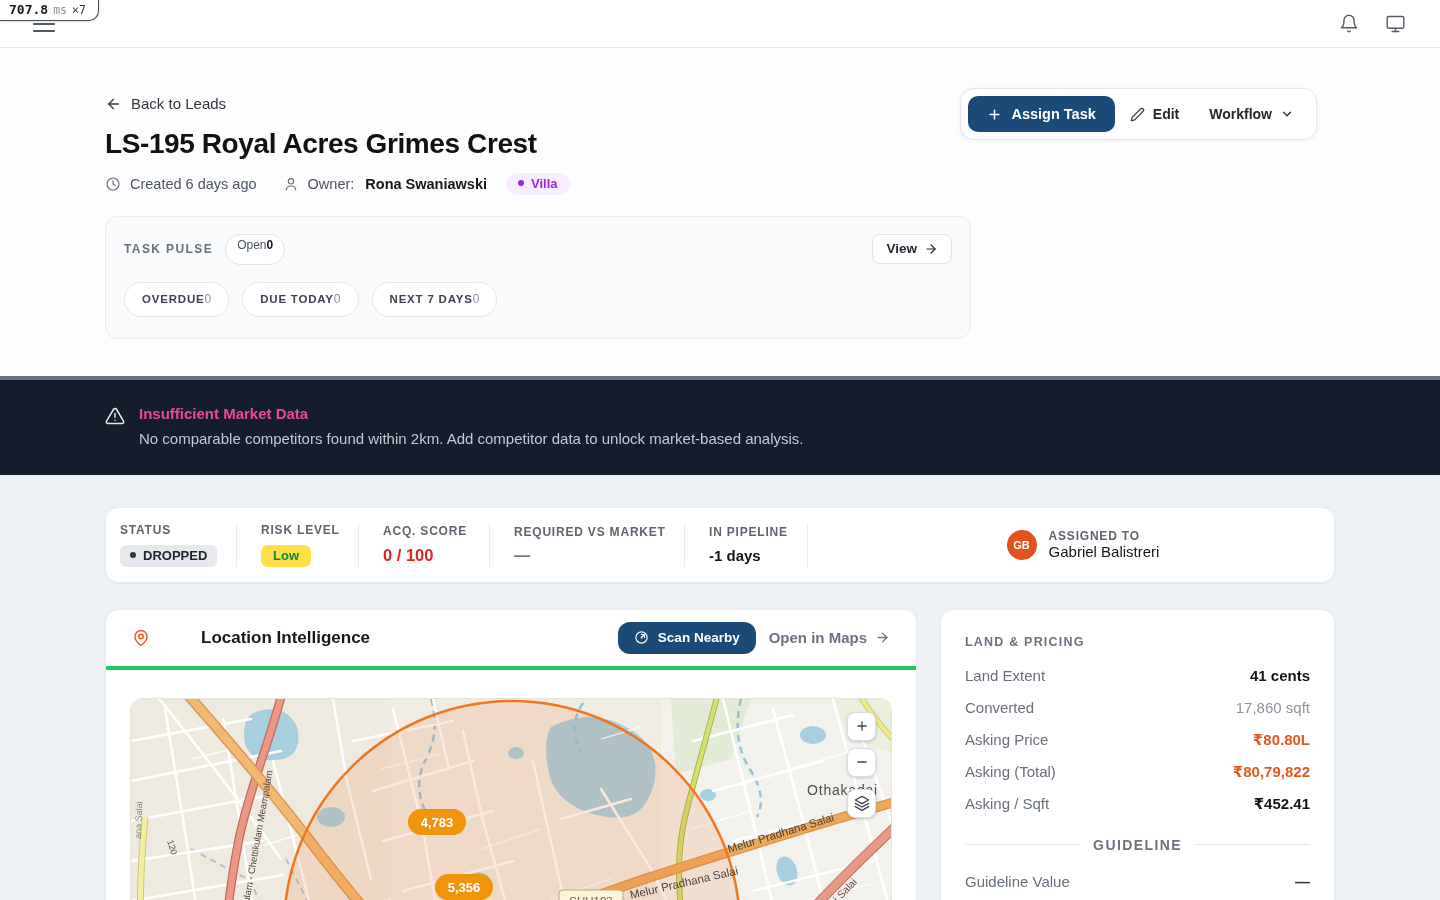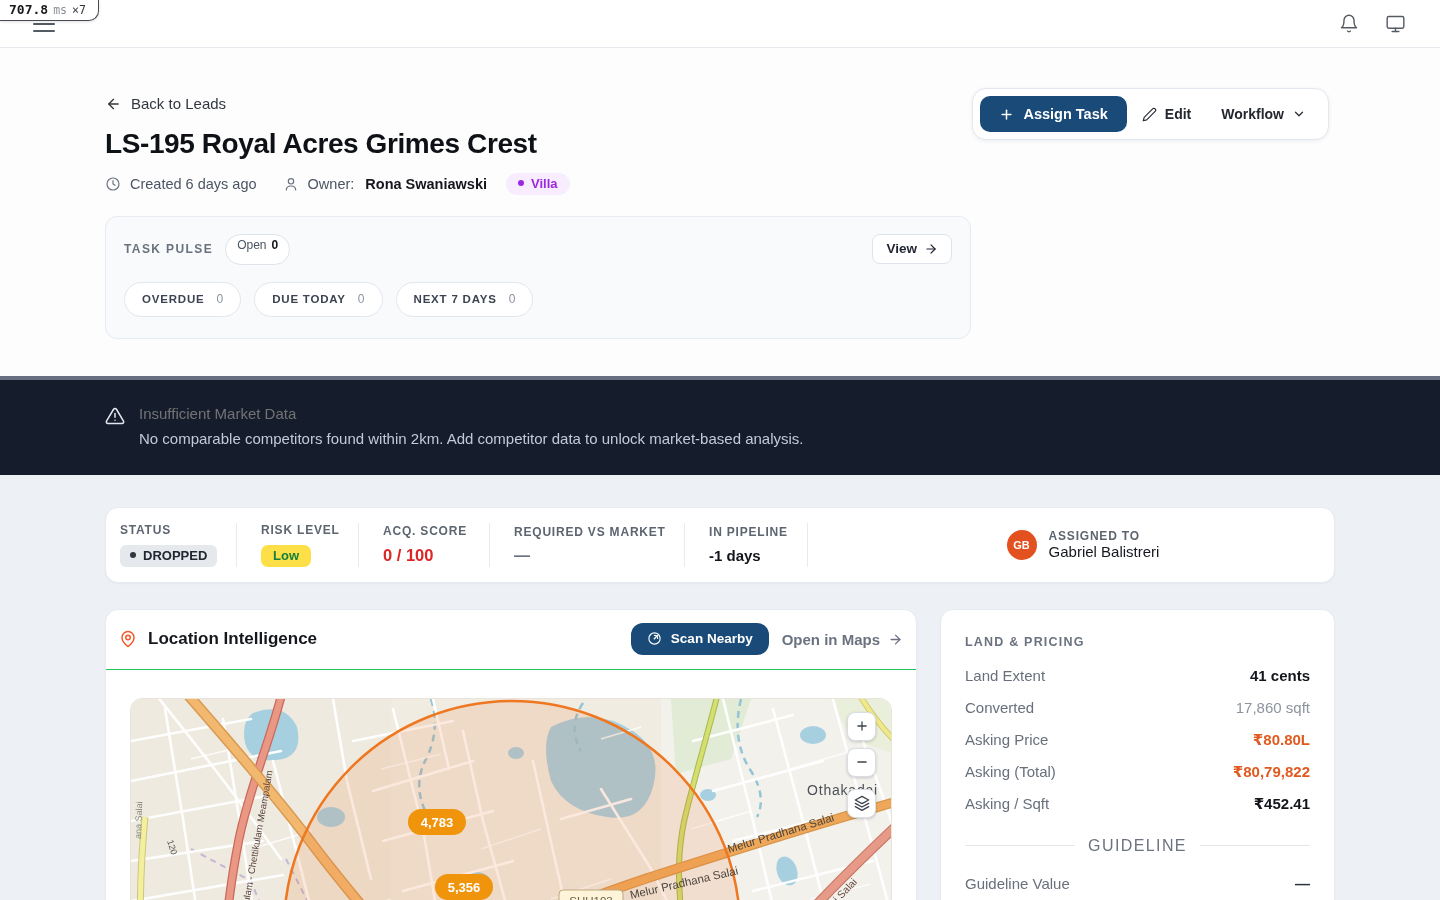--- a/index.html
+++ b/index.html
@@ -27,48 +27,48 @@
   .back-link { display:inline-flex; align-items:center; gap:9px; font-size:15px; font-weight:500;
     color:#32373f; cursor:pointer;margin-top:13px; }
   .page-title { margin-top:12px; font-size:28px; font-weight:bold; letter-spacing:-.4px; color:#0e1116; }
   .meta-row { margin-top:13px; display:flex; align-items:center; gap:9px; font-size:14.5px; color:#4b5563; }
   .meta-row .owner-name { font-weight:bold; color:#15171c; margin-left:2px; }
   .meta-row .sep { width:8px; }
   .badge-villa { margin-left:10px; background:#f7edfe; color:#9b27e0; font-size:13px; font-weight:600;
     padding:3px 12px 4px; border-radius:999px; display:inline-flex; align-items:center; gap:7px; }
   .badge-villa .dot { width:6px; height:6px; border-radius:50%; background:#9b27e0; }
 
-  .actions-panel { position:absolute; top:40px; right:111px; background:#fff; border:1px solid #e3e8ee;
+  .actions-panel { position:absolute; top:40px; right:123px; background:#fff; border:1px solid #e3e8ee;
     border-radius:14px; box-shadow:0 1px 4px rgba(15,23,42,.07); padding:7px; display:flex; align-items:center; }
   .btn-assign { background:#1a4a78; color:#fff; border:none; border-radius:10px; font-size:14.5px; font-weight:bold;
     padding:10px 19px; display:flex; align-items:center; gap:9px; cursor:pointer; font-family:inherit; }
   .btn-ghost { background:none; border:none; font-size:14px; font-weight:600; color:#23272e;
     padding:10px 15px; display:flex; align-items:center; gap:8px; cursor:pointer; font-family:inherit; }
 
   
   .task-pulse { margin-top:21px; width:866px; background:#f8fafc; border:1px solid #e7ebf1;
     border-radius:12px; padding:17px 18px 21px; }
   .tp-row1 { display:flex; align-items:center; }
   .tp-label { font-size:12px; font-weight:bold; letter-spacing:1.4px; color:#69727e; }
   .tp-open { margin-left:12px; background:#fff; border:1px solid #dfe4eb; border-radius:999px;
-    padding:3px 11px 12px; font-size:12px; color:#4b5563; display:flex; gap:5px; align-items:center; cursor:pointer; }
+    padding:3px 11px 12px; font-size:12px; color:#4b5563; display:flex; align-items:center; cursor:pointer; }
   .tp-open b { color:#111418; }
   .tp-view { margin-left:auto; background:#fff; border:1px solid #dfe4eb; border-radius:8px;
     padding:6px 13px 7px; font-size:13.5px; font-weight:600; color:#1f2430; display:flex; align-items:center; gap:7px;
     cursor:pointer; font-family:inherit; }
   .tp-row2 { margin-top:17px; display:flex; gap:13px; }
   .tp-pill { background:#fff; border:1px solid #e2e7ee; border-radius:999px; padding:9px 17px 10px;
-    display:flex; align-items:center; gap:12px; cursor:pointer; }
+    display:flex; align-items:center; gap:0; cursor:pointer; }
   .tp-pill .l { font-size:11.5px; font-weight:bold; letter-spacing:.8px; color:#3c4350; }
   .tp-pill .c { font-size:12px; color:#8a93a0; }
 
   
   .alert-banner { background:#151d2d; border-top:4px solid #667082; padding:25px 105px 28px;
     display:flex; gap:14px; }
-  .alert-banner .a-title { font-size:15px; font-weight:normal; color:#737373; }
+  .alert-banner .a-title { font-size:15px; font-weight:bold; color:#ec4899; }
   .alert-banner .a-msg { font-size:15px; color:#c2cad7; margin-top:8px; }
 
   
   .main { padding:32px 105px 0; }
   .card { background:#fff; border:1px solid #e7ebf0; border-radius:13px; box-shadow:0 1px 2px rgba(15,23,42,.04); }
 
   .stats-card { height:76px; display:flex; align-items:center; margin-bottom:26px; }
   .stat { padding-left:24px; display:flex; flex-direction:column; justify-content:center; }
   .stat .s-label { font-size:12px; font-weight:bold; letter-spacing:.8px; color:#5d6570; margin-bottom:8px; }
   .stat-divider { width:1px; height:44px; background:#e7ebf0; }
@@ -85,21 +85,21 @@
     border-radius:7px; padding:3px 12px 4px; }
   .score-val { font-size:16.5px; font-weight:bold; color:#dc2626; }
   .dash-val { font-size:16px; font-weight:bold; color:#6b7280; }
   .pipe-val { font-size:15px; font-weight:bold; color:#111419; }
   .avatar { width:30px; height:30px; border-radius:50%; background:#e2511f; color:#fff; font-size:11px;
     font-weight:bold; display:flex; align-items:center; justify-content:center; }
   .assigned-name { font-size:15px; color:#15181e; }
 
   .cols { display:flex; gap:23px; align-items:flex-start; }
   .loc-card { width:812px; height:640px; overflow:hidden; }
-  .loc-head { height:60px; padding:0 13px; display:flex; align-items:center; border-bottom:1px solid #22c55e; }
+  .loc-head { height:60px; padding:0 26px; display:flex; align-items:center; border-bottom:4px solid #22c55e;gap:40px; }
   .loc-title { font-size:17px; font-weight:bold; color:#14171c; margin-left:11px; }
   .loc-actions { margin-left:auto; display:flex; align-items:center; gap:13px; }
   .btn-scan { background:#1a4a78; color:#fff; border:none; border-radius:12px; padding:8px 16px 9px;
     font-size:13.5px; font-weight:bold; display:flex; align-items:center; gap:9px; cursor:pointer; font-family:inherit; }
   .open-maps { font-size:15px; font-weight:600; color:#6b7280; display:flex; align-items:center; gap:8px; cursor:pointer; }
 
   .map-wrap { margin:28px 24px 0; border-radius:12px; overflow:hidden; position:relative; height:520px;
     border:1px solid #e8e4da; }
   .map-controls { position:absolute; top:13px; right:15px; display:flex; flex-direction:column; }
   .map-btn { width:29px; height:29px; background:#fff; border:1px solid #d9dee4; border-radius:8px;
@@ -112,21 +112,21 @@
   .price-head { font-size:12.5px; font-weight:bold; letter-spacing:1.2px; color:#69727e; margin-bottom:11px; }
   .p-row { height:32px; display:flex; align-items:center; justify-content:space-between; }
   .p-row .pl { font-size:15px; color:#68707c; }
   .p-row .pv { font-size:15px; }
   .pv.strong { font-weight:bold; color:#14161b; }
   .pv.muted { color:#8d949e; }
   .pv.accent { font-weight:bold; color:#e05a1f; }
   .pv.dashv { font-weight:bold; color:#2e333b; }
   .g-divider { display:flex; align-items:center; gap:13px; margin:17px 0 13px; }
   .g-divider .line { flex:1; height:1px; background:#e3e7ec; }
-  .g-divider .gt { font-size:16px; font-weight:400; letter-spacing:1.4px; color:#6b7280; }
+  .g-divider .gt { font-size:14px; font-weight:700; letter-spacing:1.4px; color:#6b7280; }
 
   svg.icon { display:block; }
   text { font-family:"Liberation Sans","DejaVu Sans",sans-serif; }
 </style>
 </head>
 <body>
 
 <div class="topbar">
   <div class="hamburger">
       <span></span>

